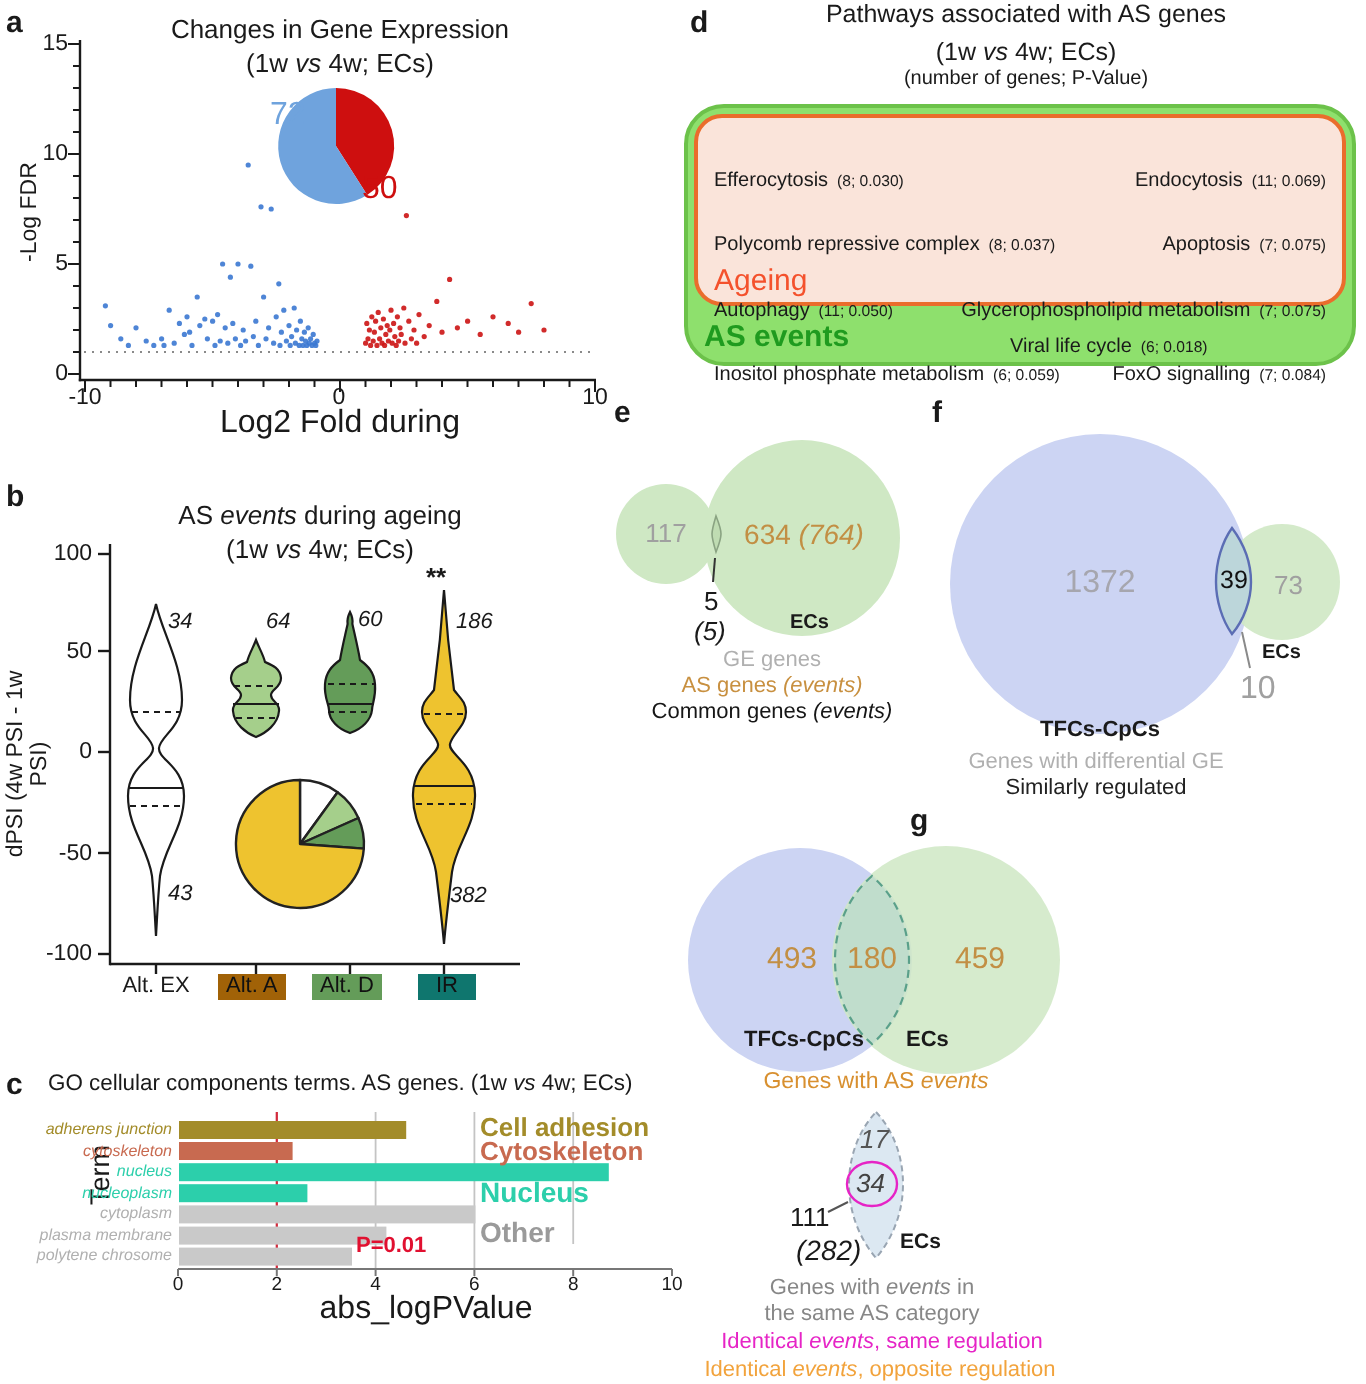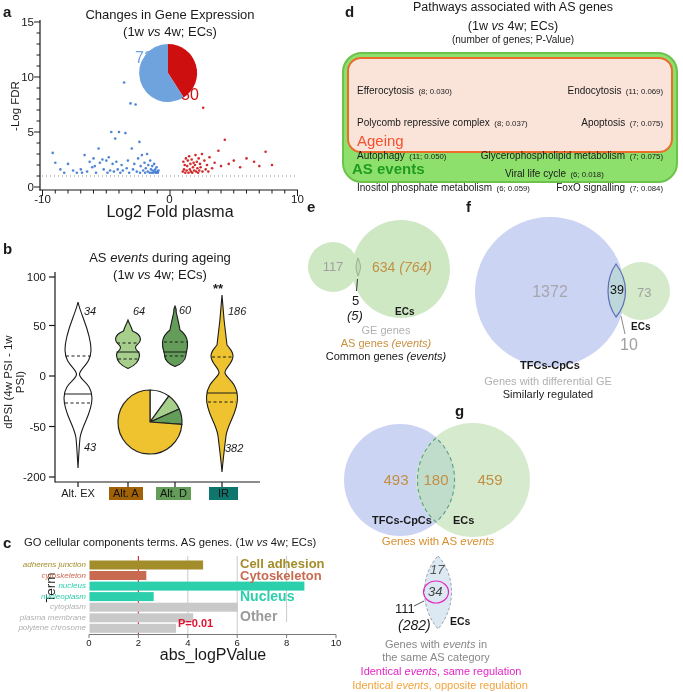--- a/index.html
+++ b/index.html
@@ -304,39 +304,39 @@
   <span class="abs panel-letter" style="left:3px;top:240px;">b</span>
   <span class="abs panel-letter" style="left:3px;top:534px;">c</span>
   <span class="abs panel-letter" style="left:345px;top:3px;">d</span>
   <span class="abs panel-letter" style="left:307px;top:198px;">e</span>
   <span class="abs panel-letter" style="left:466px;top:198px;">f</span>
   <span class="abs panel-letter" style="left:455px;top:402px;">g</span>
 
   <div class="abs ctr t13" style="left:60px;top:7px;width:220px;">Changes in Gene Expression</div>
   <div class="abs ctr t13" style="left:60px;top:24px;width:220px;"><span>(1w </span><span class="it">vs</span><span> 4w; ECs)</span></div>
   <div class="abs ctr rot axis-lab" style="left:-35px;top:100px;width:100px;">-Log FDR</div>
-  <div class="abs ctr t12" style="left:90px;top:203px;width:160px;">Log2 Fold plasma</div>
+  <div class="abs ctr t12" style="left:90px;top:203px;width:160px;">Log2 Fold during</div>
   <div class="abs rt axis-lab" style="left:8px;top:16px;width:26px;">15</div>
   <div class="abs rt axis-lab" style="left:8px;top:71px;width:26px;">10</div>
   <div class="abs rt axis-lab" style="left:8px;top:126px;width:26px;">5</div>
   <div class="abs rt axis-lab" style="left:8px;top:181px;width:26px;">0</div>
   <div class="abs ctr axis-lab" style="left:26px;top:193px;width:33px;">-10</div>
   <div class="abs ctr axis-lab" style="left:153px;top:193px;width:33px;">0</div>
   <div class="abs ctr axis-lab" style="left:281px;top:193px;width:33px;">10</div>
   <span class="abs t12" style="left:135px;top:49px;color:#6fa3dd;">72</span>
   <span class="abs t12" style="left:181px;top:86px;color:#ce0f0f;">50</span>
 
   <div class="abs ctr t13" style="left:55px;top:250px;width:210px;"><span>AS </span><span class="it">events</span><span> during ageing</span></div>
   <div class="abs ctr t13" style="left:55px;top:267px;width:210px;"><span>(1w </span><span class="it">vs</span><span> 4w; ECs)</span></div>
   <div class="abs ctr rot axis-lab" style="left:-36px;top:370px;width:100px;">dPSI (4w PSI - 1w PSI)</div>
   <div class="abs rt axis-lab" style="left:18px;top:271px;width:28px;">100</div>
   <div class="abs rt axis-lab" style="left:18px;top:319.5px;width:28px;">50</div>
   <div class="abs rt axis-lab" style="left:18px;top:370px;width:28px;">0</div>
   <div class="abs rt axis-lab" style="left:18px;top:420.5px;width:28px;">-50</div>
-  <div class="abs rt axis-lab" style="left:18px;top:471px;width:28px;">-200</div>
+  <div class="abs rt axis-lab" style="left:18px;top:471px;width:28px;">-100</div>
   <span class="abs it t11" style="left:84px;top:305px;">34</span>
   <span class="abs it t11" style="left:133px;top:305px;">64</span>
   <span class="abs it t11" style="left:179px;top:304px;">60</span>
   <span class="abs it t11" style="left:228px;top:305px;">186</span>
   <span class="abs it t11" style="left:84px;top:441px;">43</span>
   <span class="abs it t11" style="left:225px;top:442px;">382</span>
   <span class="abs b t13" style="left:213px;top:281px;">**</span>
   <div class="abs ctr t11" style="left:56px;top:487px;width:44px;">Alt. EX</div>
   <span class="abs chip" style="left:109px;top:487px;background:#a16207;">Alt. A</span>
   <span class="abs chip" style="left:156px;top:487px;background:#649c59;">Alt. D</span>

